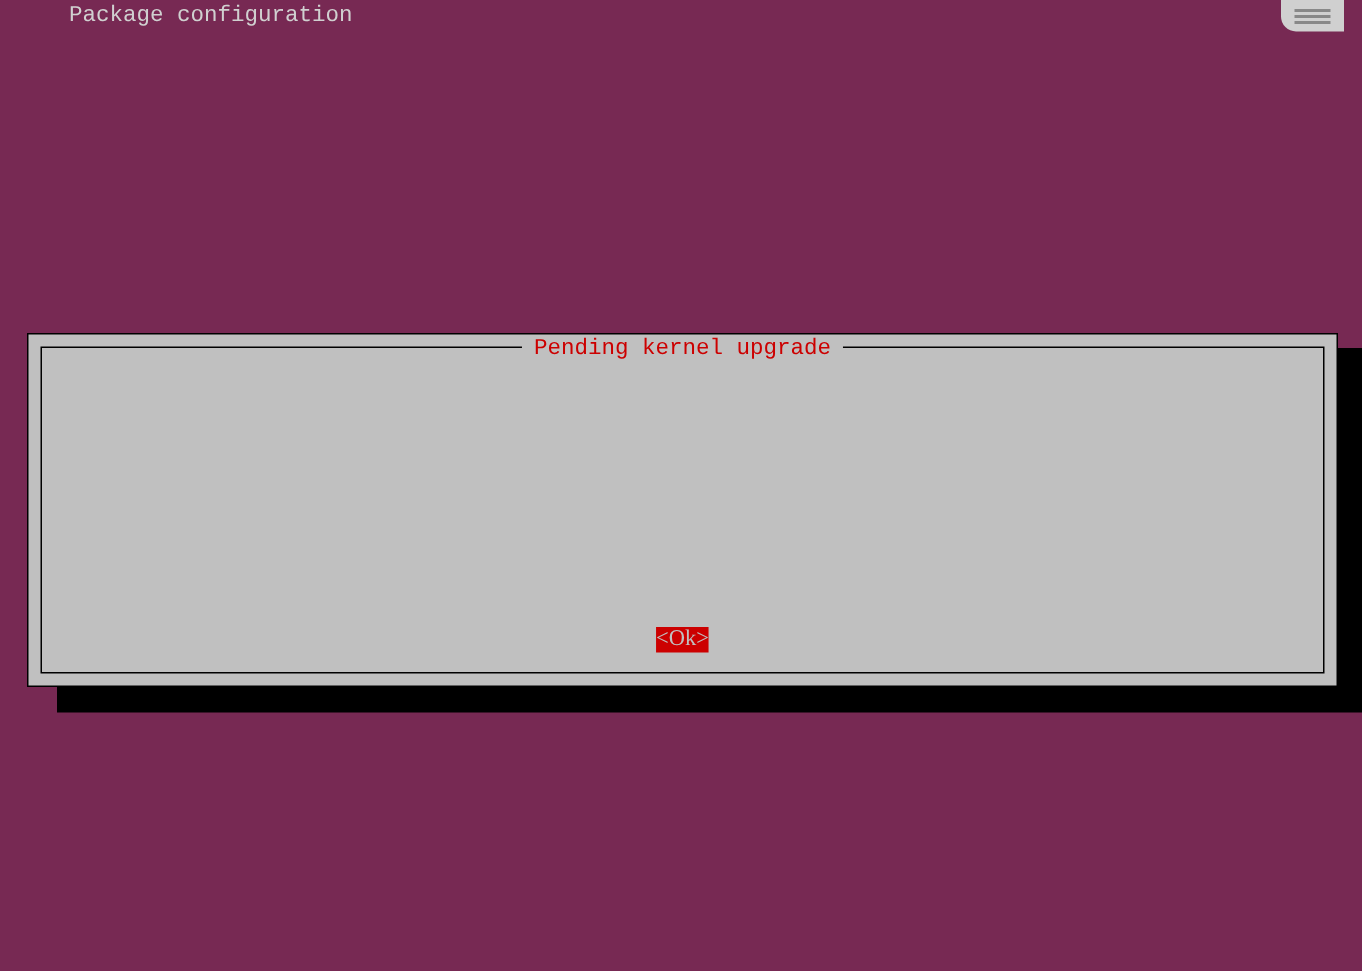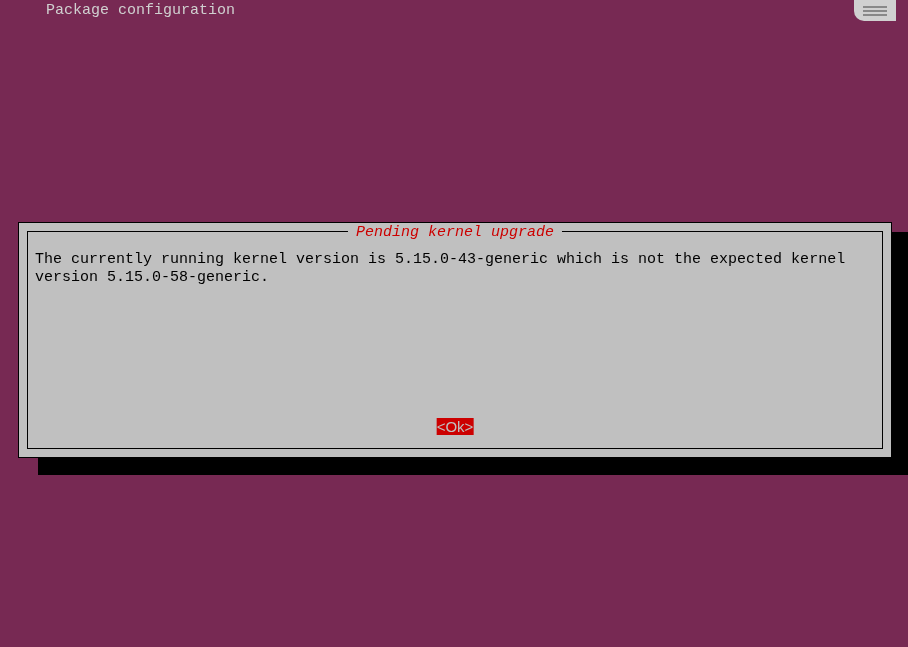--- a/index.html
+++ b/index.html
@@ -76,21 +76,20 @@
     .dialog-title {
       position: absolute;
       top: -8px;
       left: 50%;
       transform: translateX(-50%);
       background-color: #c0c0c0;
       color: #cc0000;
       padding: 0 8px;
       font-size: 15px;
       white-space: nowrap;
-      font-style: italic;
     }
     .dialog-content {
       position: absolute;
       top: 28px;
       left: 16px;
       right: 16px;
       color: #000000;
     }
     .dialog-heading {
       margin-bottom: 18px;
@@ -101,21 +100,21 @@
     }
     .ok-button {
       position: absolute;
       left: 50%;
       transform: translateX(-50%);
       bottom: 22px;
       background-color: #cc0000;
       color: #c0c0c0;
       padding: 0 0;
       cursor: pointer;
-      font-family: Liberation Sans, sans-serif;
+      font-family: Liberation Serif, serif;
       font-size: 15px;
       border: none;
     }
   </style>
 </head>
 <body>
 
 <div class="header-bar">
   <span class="header-title">Package configuration</span>
   <div class="menu-icon">
@@ -125,16 +124,15 @@
   </div>
 </div>
 
 <div class="dialog-shadow"></div>
 
 <div class="dialog-box">
   <div class="dialog-inner-border">
     <span class="dialog-title">Pending kernel upgrade</span>
   </div>
   <div class="dialog-content">
-    <div class="dialog-para">The currently running kernel version is 5.15.0-43-generic which is not the expected kernel version 5.15.0-58-generic.</div>
   </div>
   <button class="ok-button">&lt;Ok&gt;</button>
 </div>
 
 </body></html>

